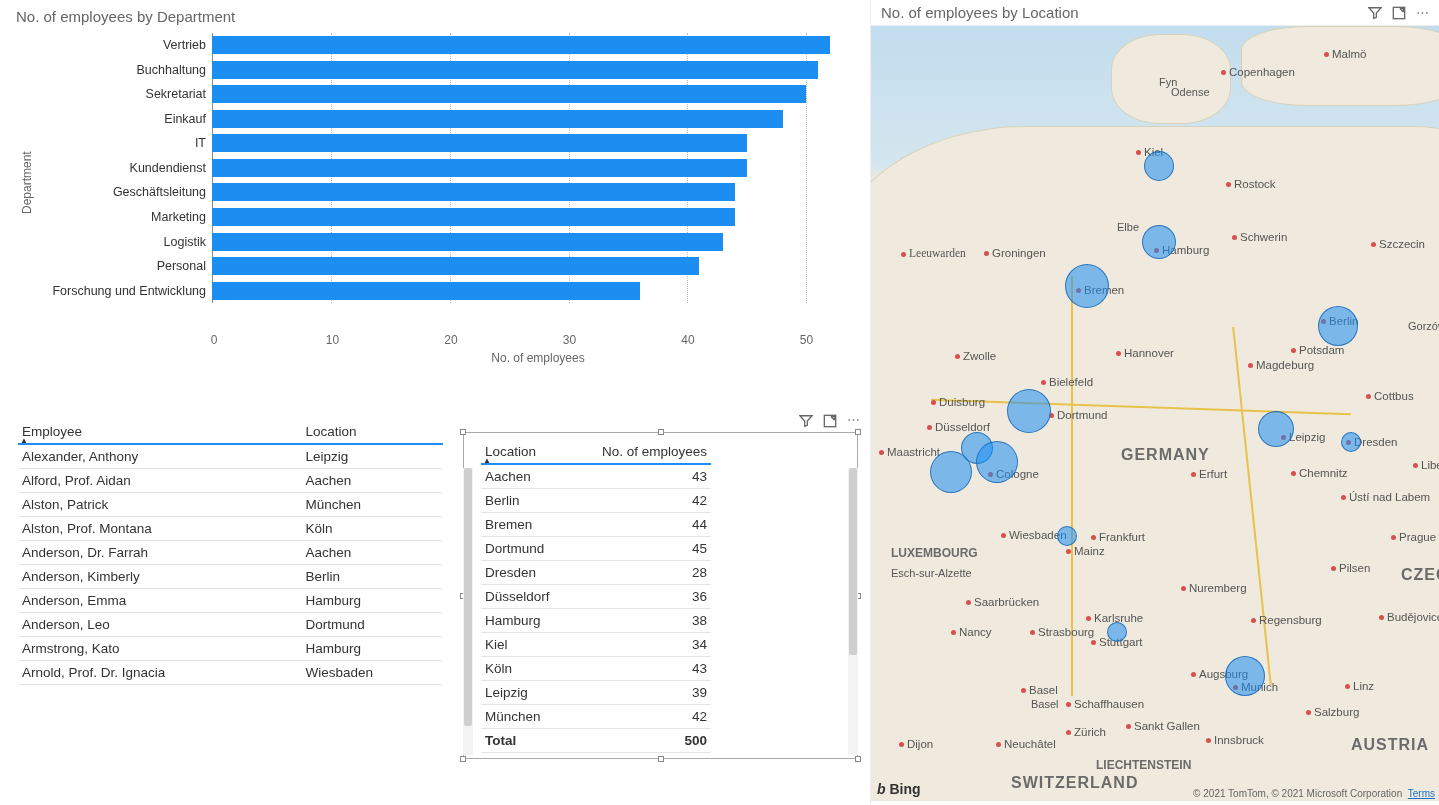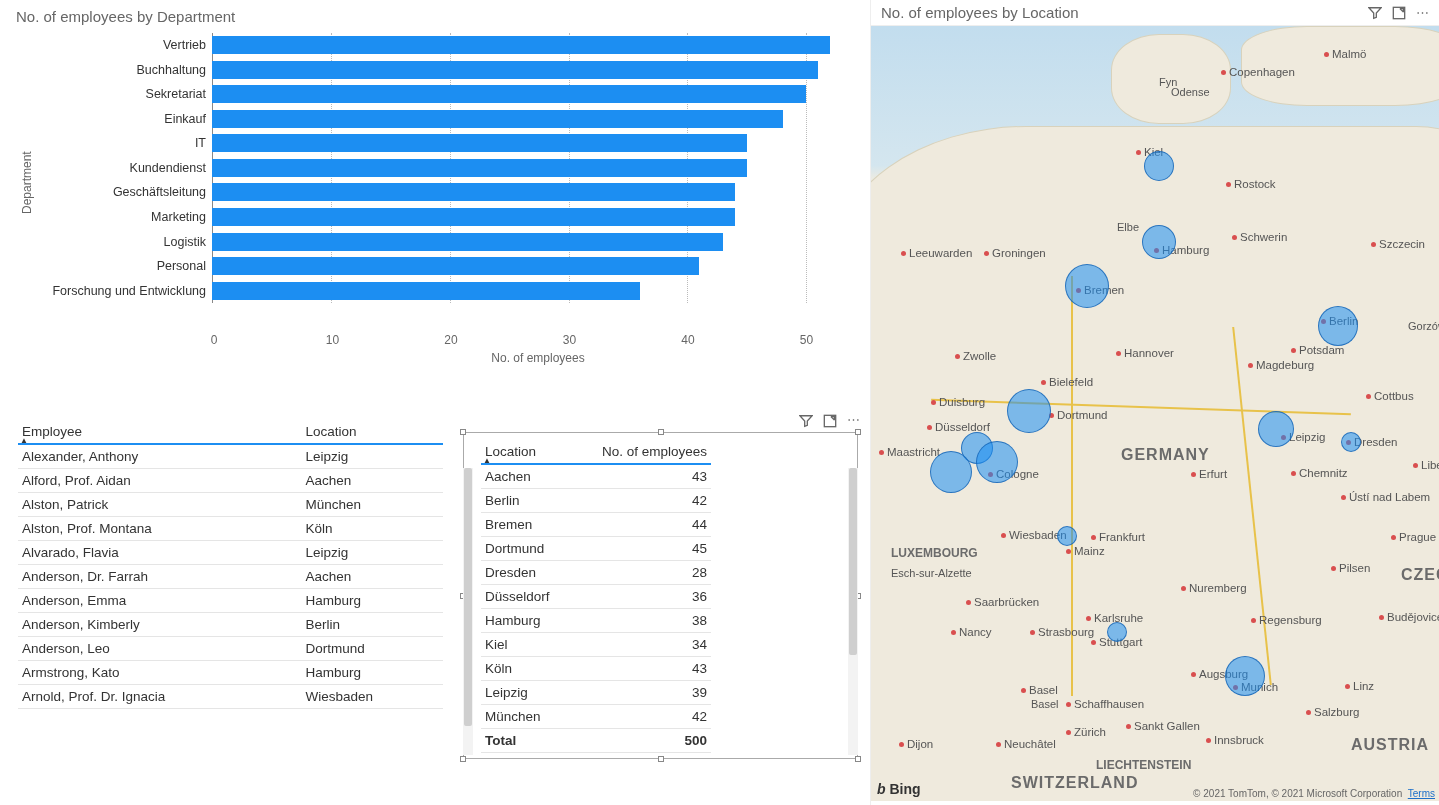--- a/index.html
+++ b/index.html
@@ -146,34 +146,30 @@
                 </tr>
                 <tr>
                   <td>Alston, Patrick</td>
                   <td>München</td>
                 </tr>
                 <tr>
                   <td>Alston, Prof. Montana</td>
                   <td>Köln</td>
                 </tr>
                 <tr>
-                  <td>Alvarado, Flavia</td>
-                  <td>Leipzig</td>
-                </tr>
-                <tr>
                   <td>Anderson, Dr. Farrah</td>
                   <td>Aachen</td>
                 </tr>
                 <tr>
+                  <td>Anderson, Kimberly</td>
+                  <td>Berlin</td>
+                </tr>
+                <tr>
                   <td>Anderson, Emma</td>
                   <td>Hamburg</td>
-                </tr>
-                <tr>
-                  <td>Anderson, Kimberly</td>
-                  <td>Berlin</td>
                 </tr>
                 <tr>
                   <td>Anderson, Leo</td>
                   <td>Dortmund</td>
                 </tr>
                 <tr>
                   <td>Armstrong, Kato</td>
                   <td>Hamburg</td>
                 </tr>
                 <tr>
@@ -309,21 +305,21 @@
     <div class="mlabel cty" style="left: 350px; top: 40px;">Copenhagen</div>
         <div class="mlabel " style="left: 300px; top: 60px;">Odense</div>
         <div class="mlabel cty" style="left: 453px; top: 22px;">Malmö</div>
         <div class="mlabel " style="left: 288px; top: 50px;">Fyn</div>
         <div class="mlabel cty" style="left: 265px; top: 120px;">Kiel</div>
         <div class="mlabel cty" style="left: 355px; top: 152px;">Rostock</div>
         <div class="mlabel " style="left: 246px; top: 195px;">Elbe</div>
         <div class="mlabel cty" style="left: 283px; top: 218px;">Hamburg</div>
         <div class="mlabel cty" style="left: 335px; top: 205px; padding-left: 26px;">Schwerin</div>
         <div class="mlabel cty" style="left: 205px; top: 258px;">Bremen</div>
-        <div class="mlabel cty" style="left: 30px; top: 221px;">Leeuwarden</div>
+        <div class="mlabel cty" style="left: 30px; top: 221px; font-family: Liberation Serif, serif;">Leeuwarden</div>
         <div class="mlabel cty" style="left: 113px; top: 221px;">Groningen</div>
         <div class="mlabel cty" style="left: 500px; top: 212px;">Szczecin</div>
         <div class="mlabel cty" style="left: 84px; top: 324px;">Zwolle</div>
         <div class="mlabel cty" style="left: 245px; top: 321px;">Hannover</div>
         <div class="mlabel cty" style="left: 377px; top: 333px;">Magdeburg</div>
         <div class="mlabel cty" style="left: 450px; top: 289px;">Berlin</div>
         <div class="mlabel cty" style="left: 420px; top: 318px;">Potsdam</div>
         <div class="mlabel " style="left: 537px; top: 294px;">Gorzów</div>
         <div class="mlabel cty" style="left: 170px; top: 350px;">Bielefeld</div>
         <div class="mlabel cty" style="left: 495px; top: 364px;">Cottbus</div>

